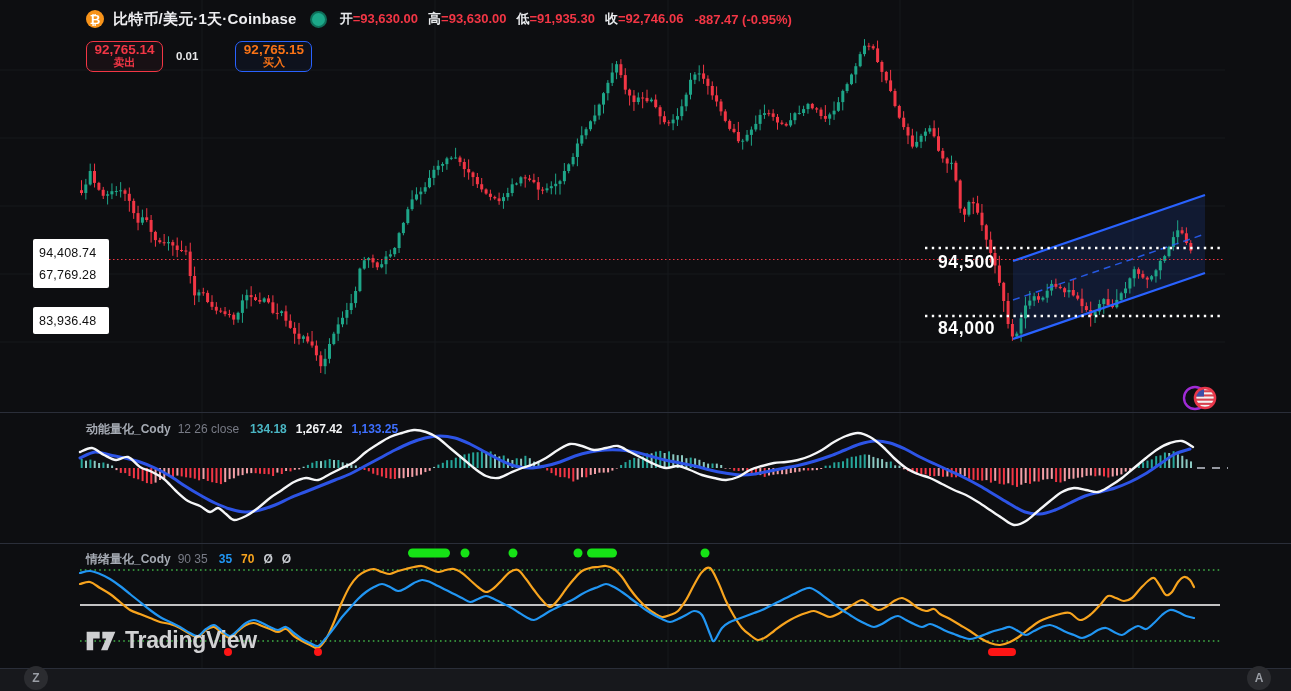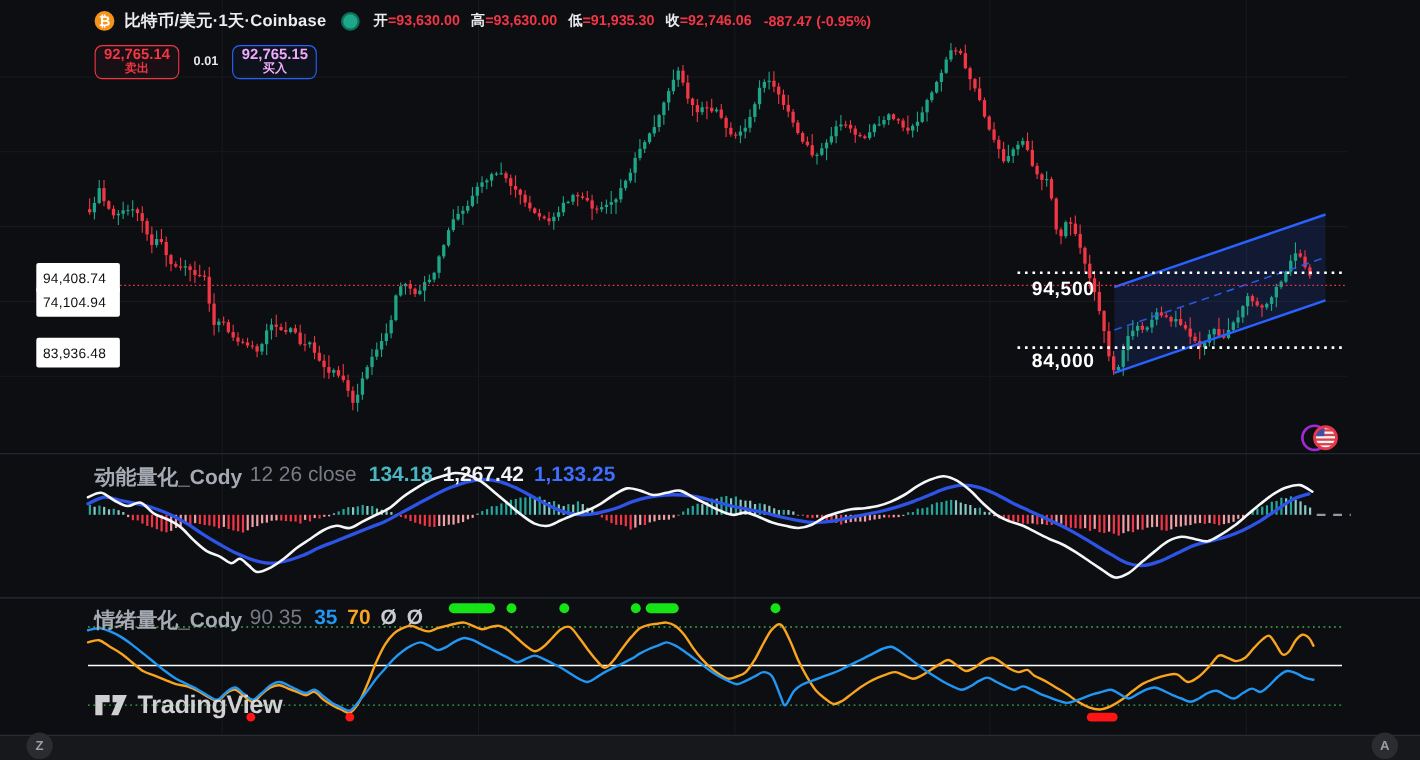--- a/index.html
+++ b/index.html
@@ -22,30 +22,30 @@
   .ohlc .lbl{color:#e8eaed;}
   .ohlc .val{color:#f23645;}
   .chg{color:#f23645;font-size:13px;font-weight:600;margin-left:2px;white-space:nowrap;}
   
   .trade{left:86px;top:35px;display:flex;align-items:center;}
   .tbtn{width:77px;height:31px;border-radius:7px;background:transparent;cursor:pointer;
     display:flex;flex-direction:column;align-items:center;justify-content:center;line-height:1.05;padding:10px;}
   .tbtn .price{font-size:13.5px;font-weight:700;}
   .tbtn .side{font-size:11px;font-weight:600;}
   .tbtn.sell{border:1.5px solid #f23645;color:#f23645;background:rgba(242,54,69,.05);}
-  .tbtn.buy{border:1.5px solid #2962ff;color:#f0abfc;background:rgba(41,98,255,.05);}
+  .tbtn.buy{border:1.5px solid #2962ff;color:#f97316;background:rgba(41,98,255,.05);margin-left:24px;}
   .spread{color:#e8e8ea;font-size:11.5px;font-weight:700;margin:15px 13px;}
   
   .pricelabel{left:33px;width:70px;height:27px;background:#ffffff;color:#101010;
     font-size:12.5px;font-weight:500;border-radius:2px;display:flex;align-items:center;
     padding-left:6px;letter-spacing:.2px;}
   
   .anno{color:#ffffff;font-size:17.5px;font-weight:700;letter-spacing:.6px;}
   
-  .ind-head{display:flex;gap:7px;font-size:19px;height:16px;}
+  .ind-head{display:flex;align-items:center;gap:7px;font-size:12px;height:16px;}
   .ind-title{color:#a5aab3;font-weight:700;}
   .ind-params{color:#787b86;font-weight:500;}
   .ind-vals{display:flex;gap:9px;font-weight:700;margin-left:4px;}
   
   .watermark{left:86px;top:627px;display:flex;align-items:center;gap:9px;opacity:.95;}
   .watermark .wm-text{color:#dcdcde;font-size:23px;font-weight:700;letter-spacing:-0.3px;}
   
   .hotkey{width:24px;height:24px;border-radius:50%;background:#2b2c30;color:#9a9ea5;
     font-size:12px;font-weight:600;display:flex;align-items:center;justify-content:center;}
   .bottom-strip{left:0;top:669px;width:1291px;height:22px;background:#17181c;}
@@ -904,21 +904,21 @@
       <span class="side">卖出</span>
     </button>
     <span class="spread">0.01</span>
     <button class="tbtn buy">
       <span class="price">92,765.15</span>
       <span class="side">买入</span>
     </button>
   </div>
 
   <div class="overlay pricelabel" style="top:239px;">94,408.74</div>
-  <div class="overlay pricelabel" style="top:261px;">74,104.94</div>
+  <div class="overlay pricelabel" style="top:261px;">67,769.28</div>
   <div class="overlay pricelabel" style="top:307px;">83,936.48</div>
 
   <div class="overlay anno" style="left:938px;top:252px;">94,500</div>
   <div class="overlay anno" style="left:938px;top:318px;">84,000</div>
 
   <div class="overlay" style="left:1182px;top:382px;">
     <svg width="38" height="32" viewBox="0 0 38 32">
       <circle cx="13" cy="16" r="11" fill="#0d0e11" stroke="#a02bd6" stroke-width="2.4"></circle>
       <clipPath id="flagclip">
           <circle cx="23" cy="16" r="10"></circle>

